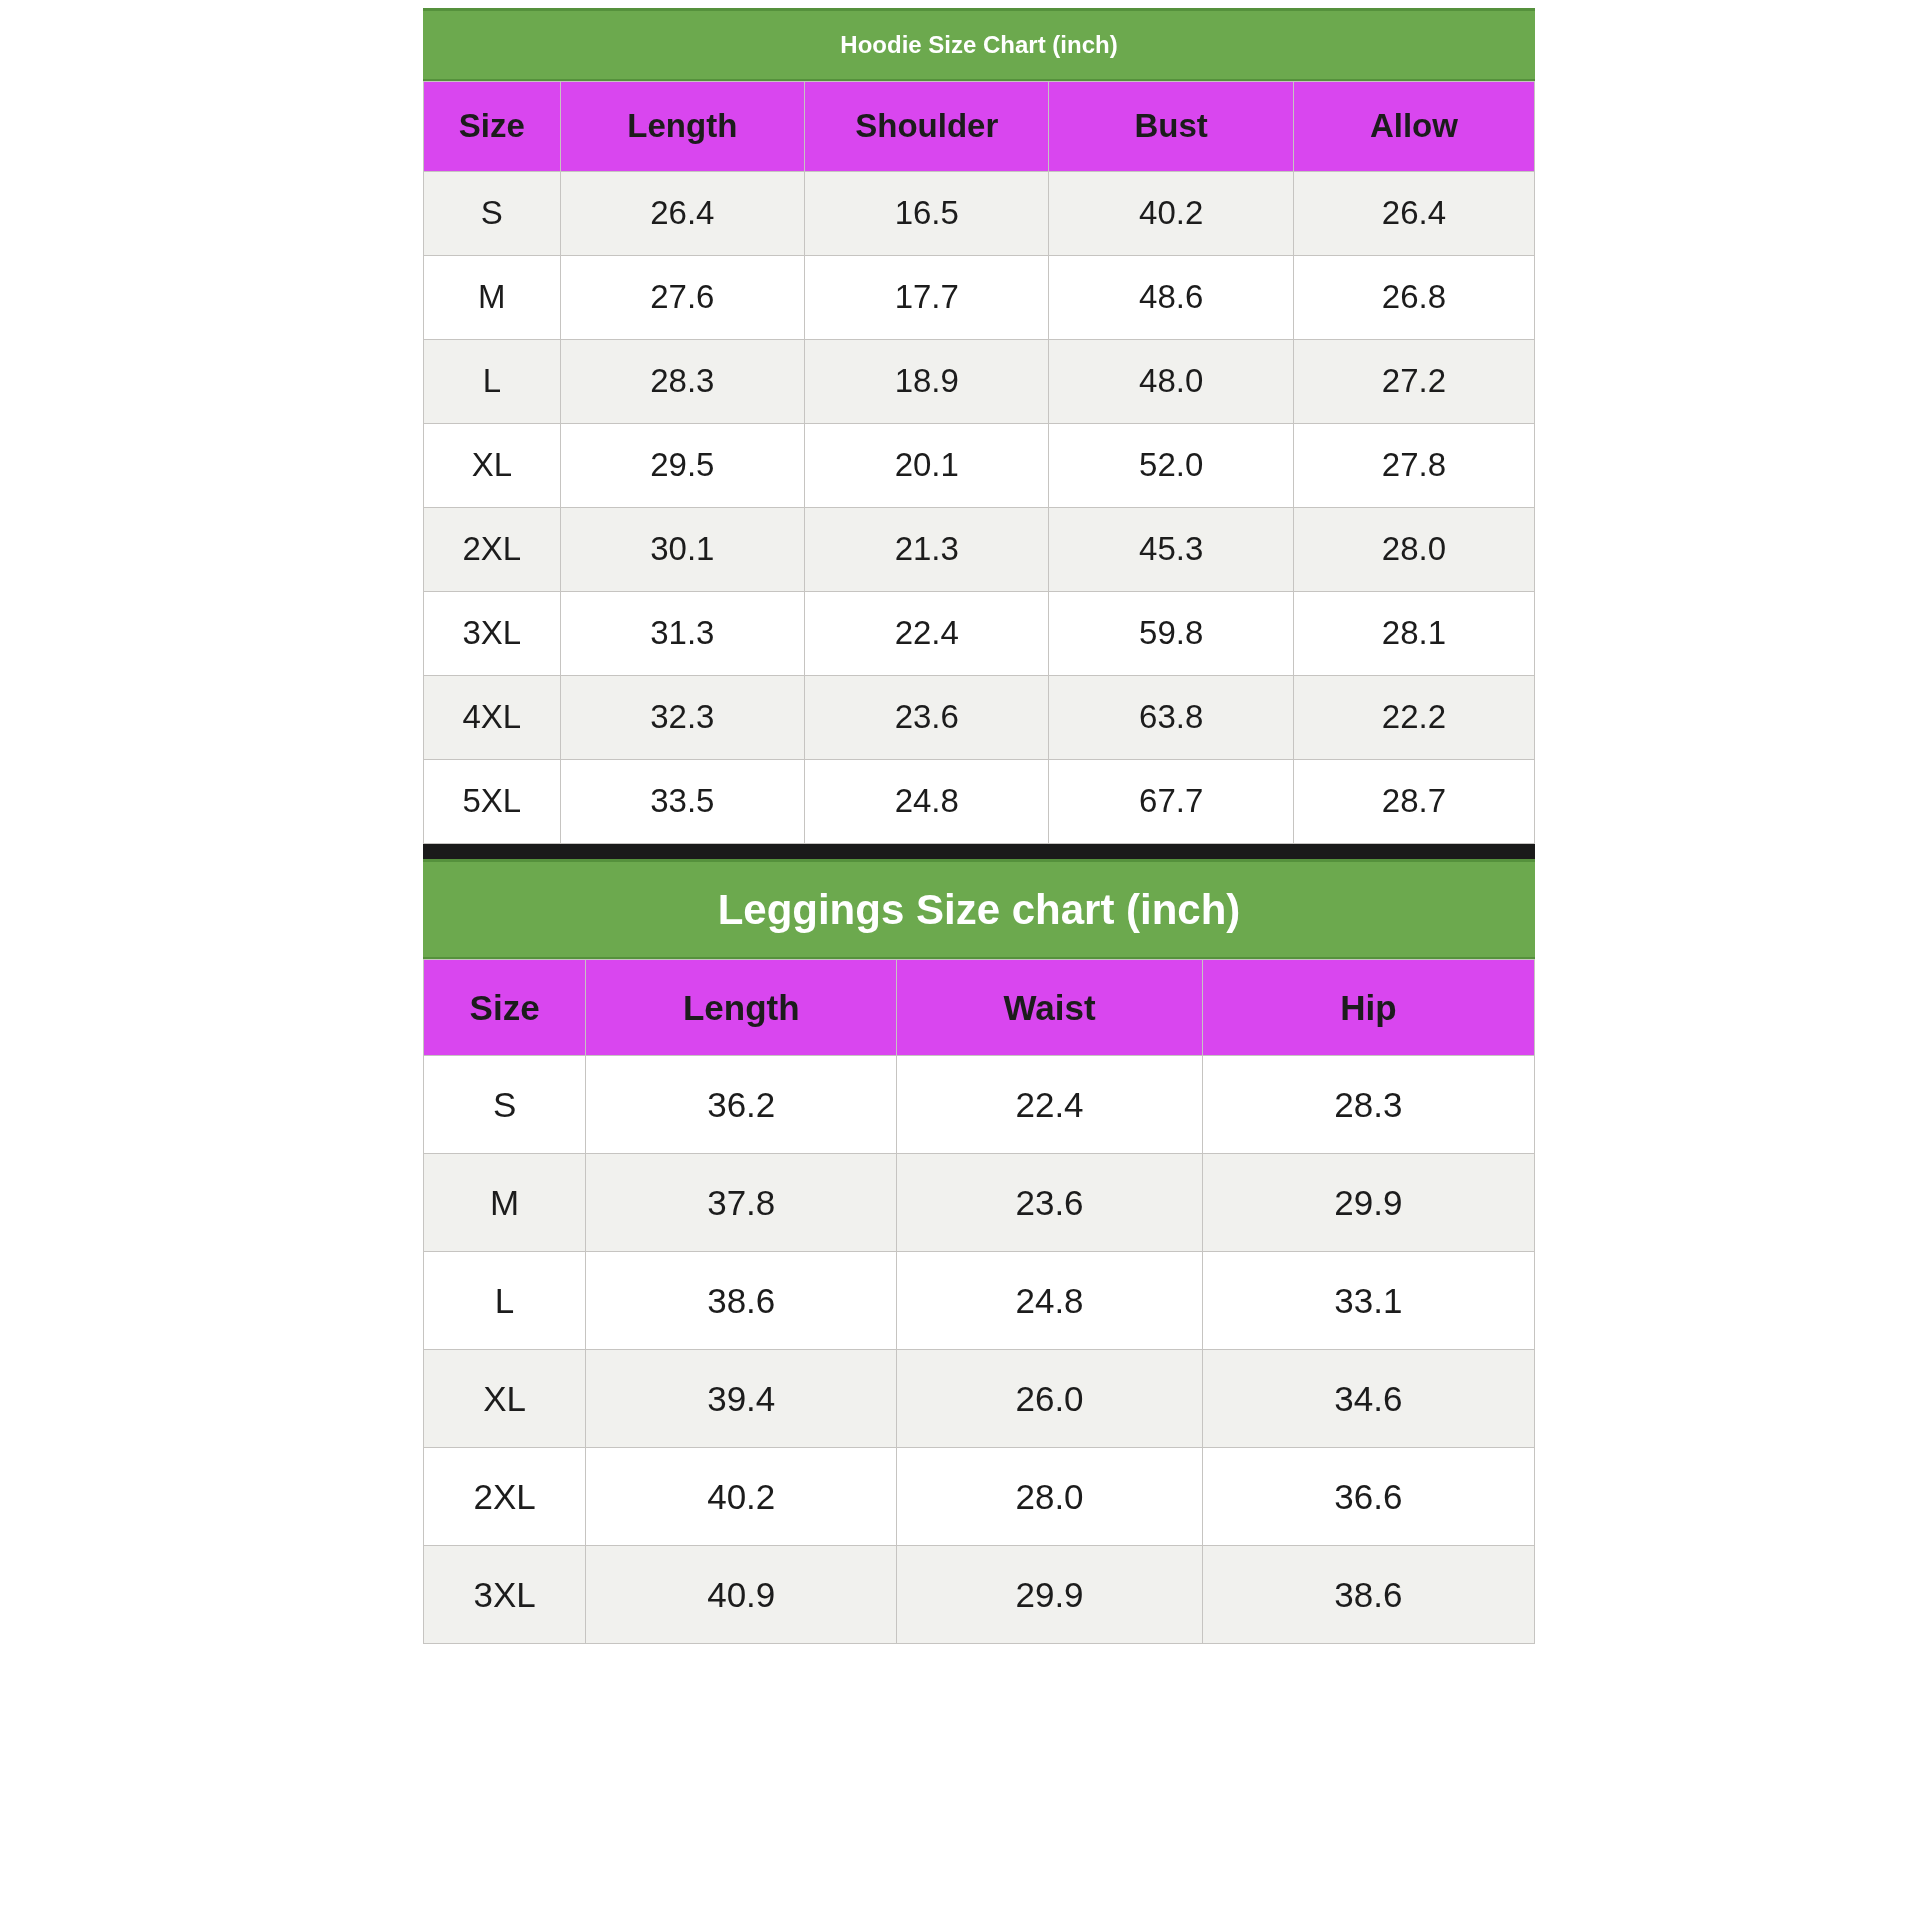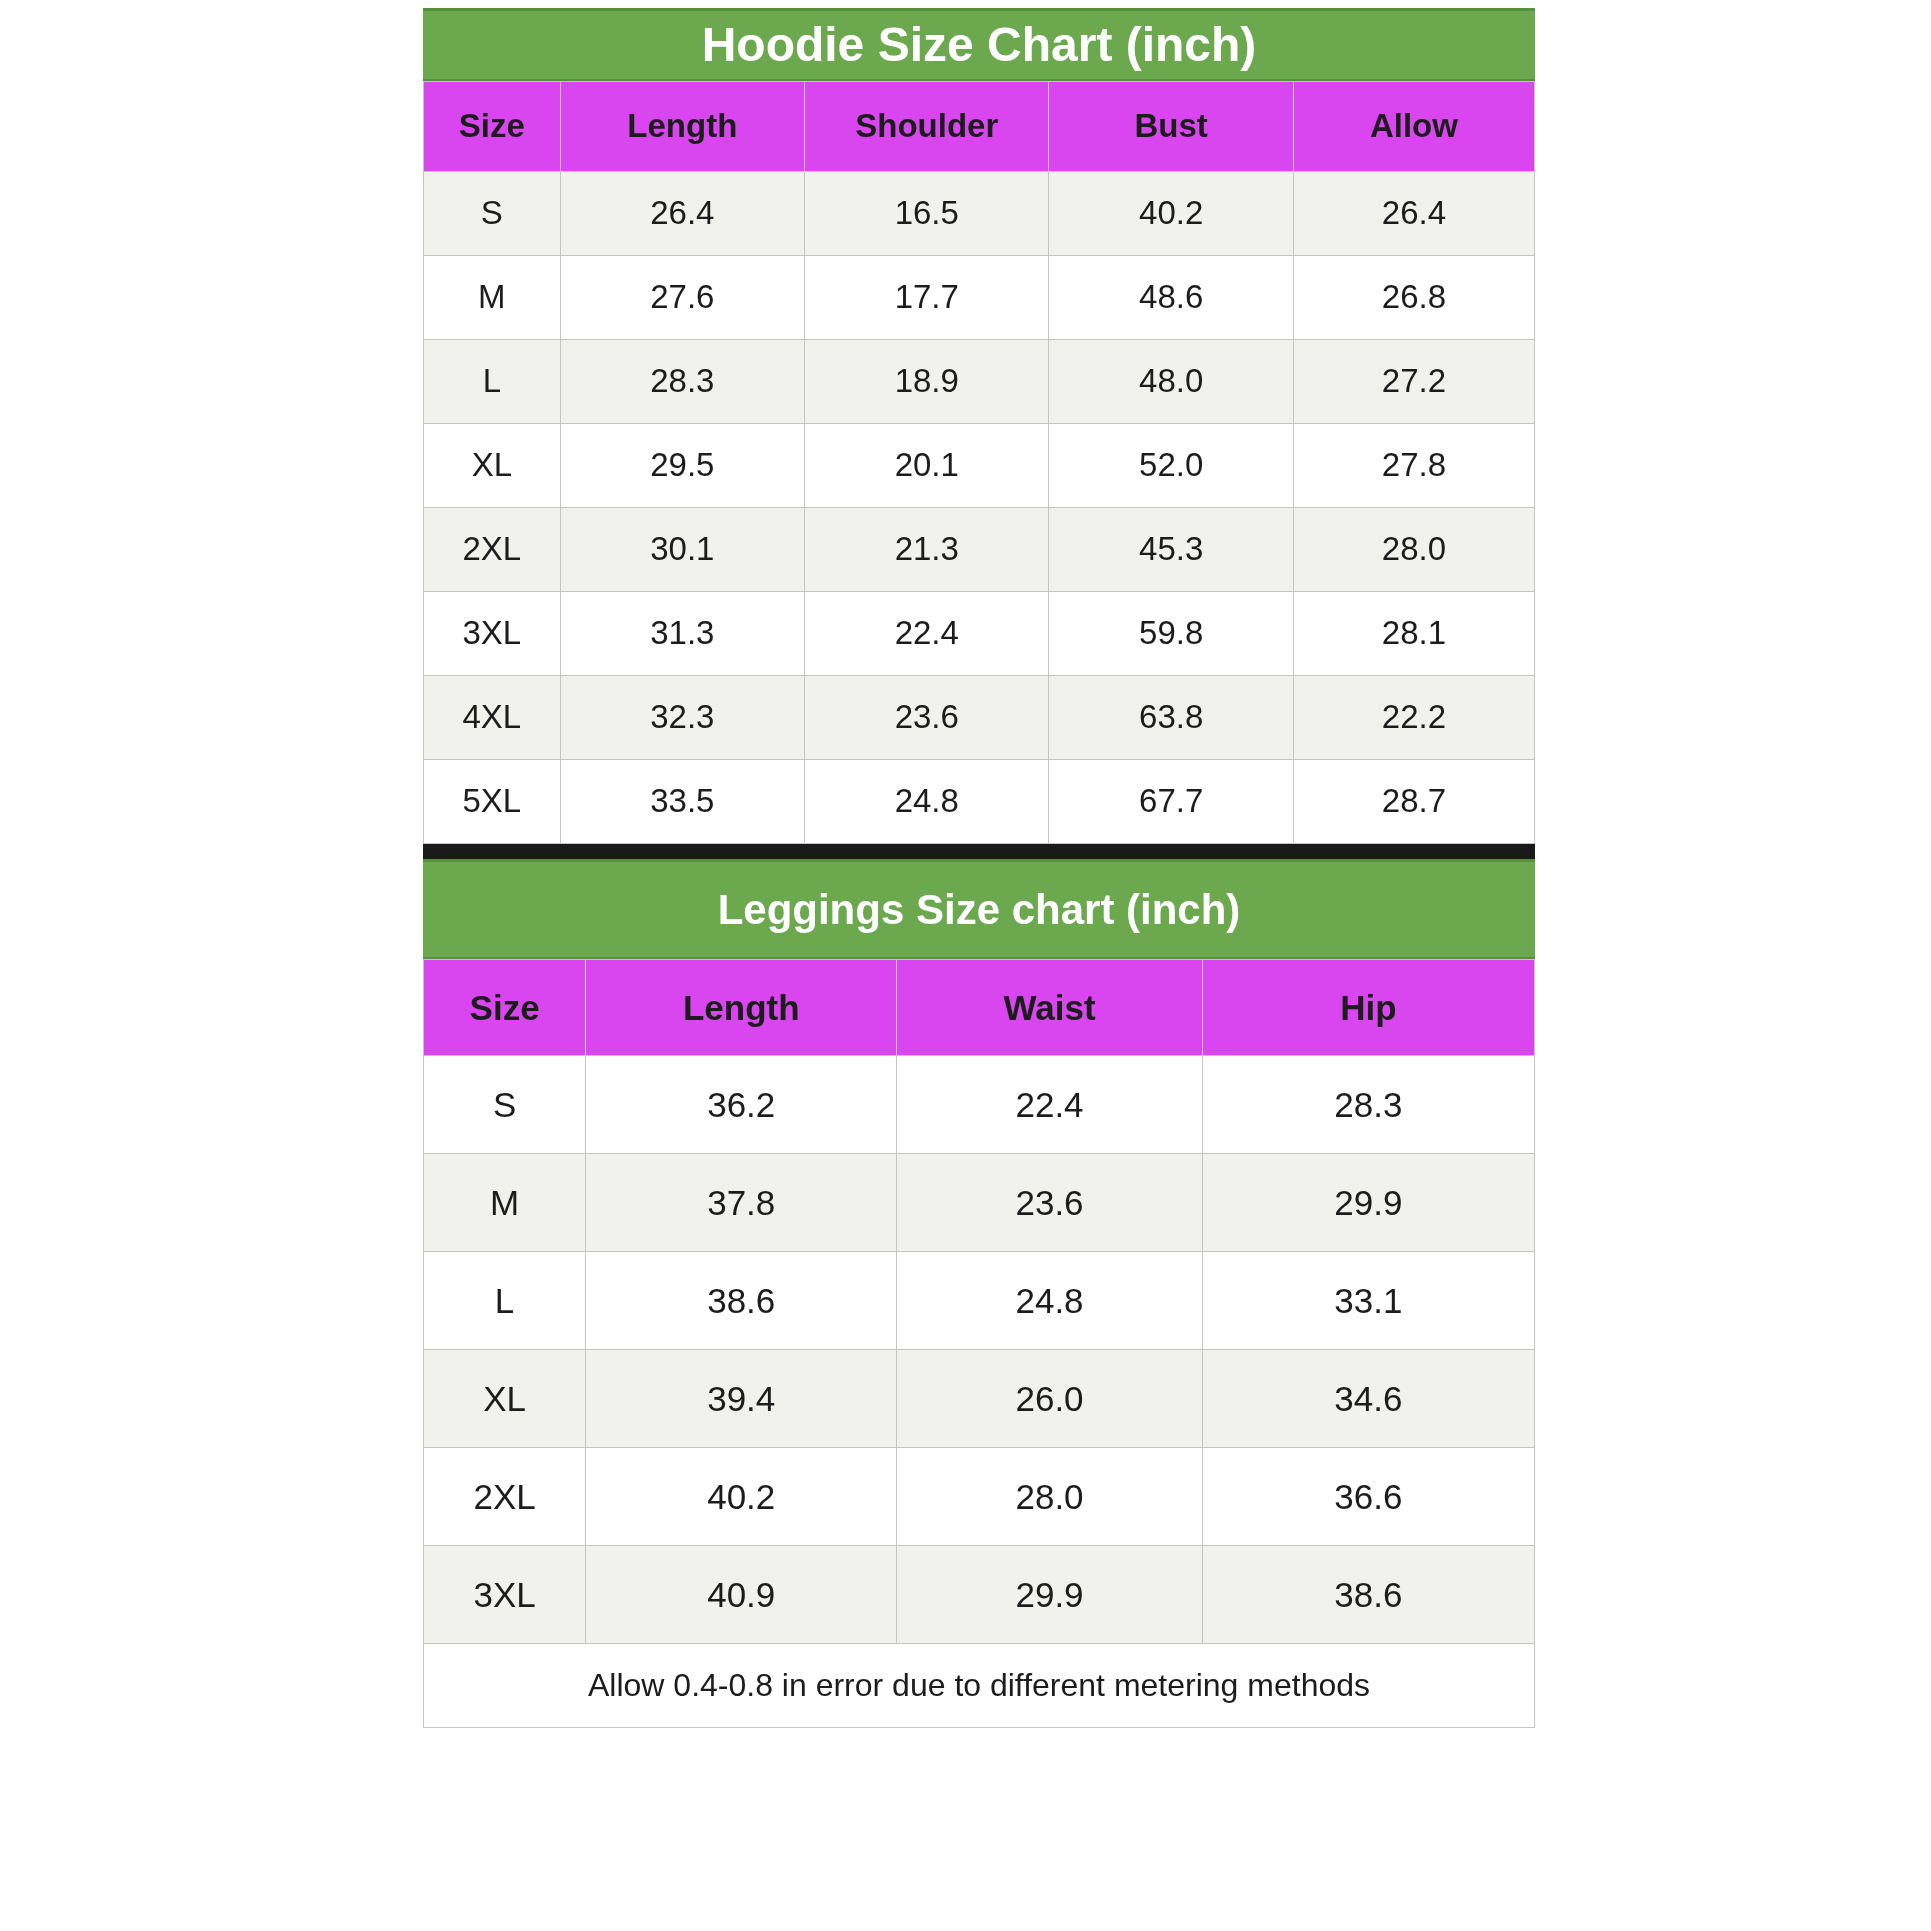--- a/index.html
+++ b/index.html
@@ -1,20 +1,20 @@
 <!DOCTYPE html>
 <html><head>
 <meta charset="utf-8">
 <style>
   html,body{margin:0;padding:0;background:#ffffff;}
   body{width:1931px;height:1931px;font-family:"Liberation Sans",sans-serif;color:#1c1c1c;}
   .sheet{width:1112px;margin-left:423px;padding-top:7.7px;}
   .title-bar{background:#6ca94e;border-top:3.9px solid #55913c;border-bottom:2.9px solid #55913c;
              color:#ffffff;font-weight:bold;text-align:center;}
-  .hoodie-title{height:68px;line-height:68px;font-size:48px;}
+  .hoodie-title{height:68px;line-height:68px;font-size:24px;}
   .leggings-title{height:95px;line-height:95px;font-size:42px;}
   table{width:100%;border-collapse:collapse;table-layout:fixed;}
   th,td{border:1.9px solid #c6c4c1;text-align:center;padding:0;}
   th{background:#d946ef;font-weight:bold;font-size:33px;}
   .hoodie th{height:89px;}
   .hoodie td{height:83px;font-size:33px;background:#ffffff;}
   .hoodie tbody tr:nth-child(odd) td{background:#f1f1ee;}
   .leggings th{height:95px;font-size:35px;}
   .leggings td{height:97px;font-size:35px;background:#ffffff;}
   .leggings tbody tr:nth-child(even) td{background:#f1f1ee;}
@@ -156,16 +156,15 @@
       </tr>
       <tr>
         <td>3XL</td>
         <td>40.9</td>
         <td>29.9</td>
         <td>38.6</td>
       </tr>
     </tbody>
   </table>
 
-  <div class="footnote">Allow 0.4-0.8 in error due to different metering methods</div>
 
 </div>
 
 
 </body></html>

